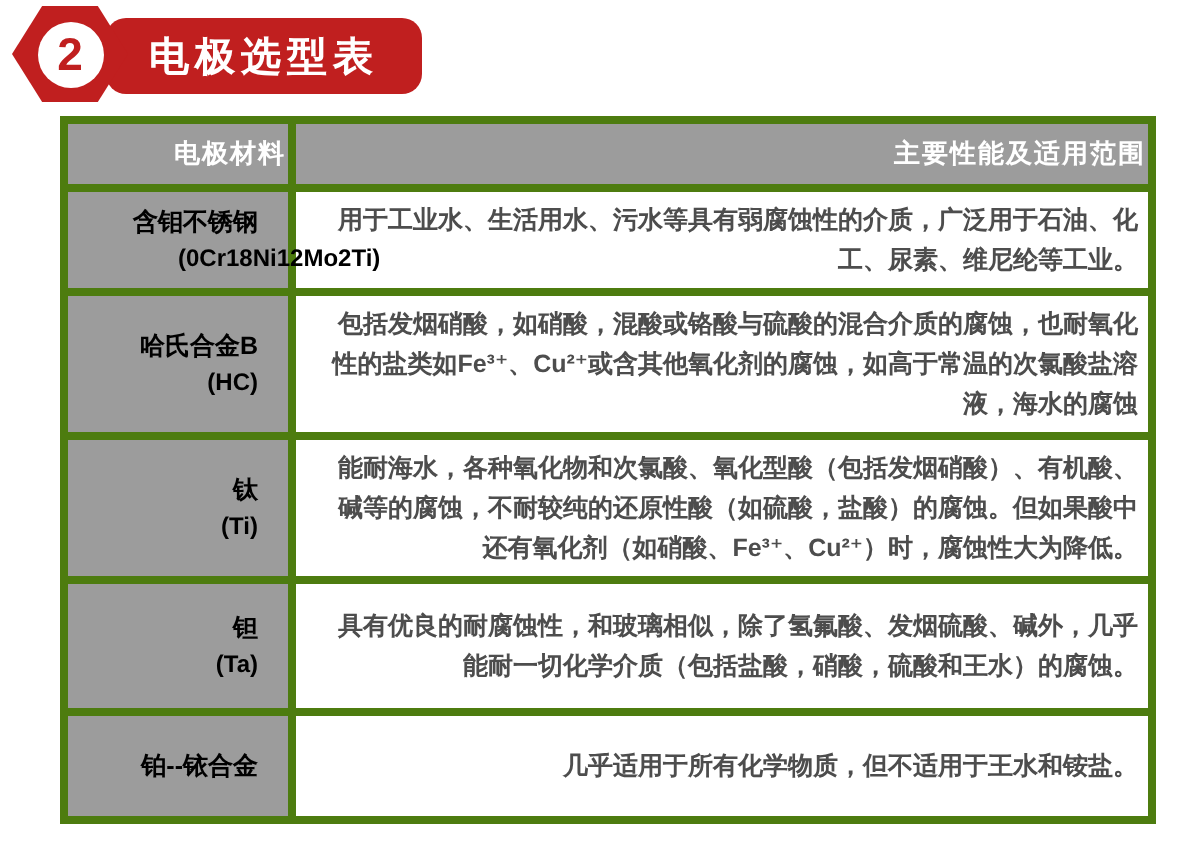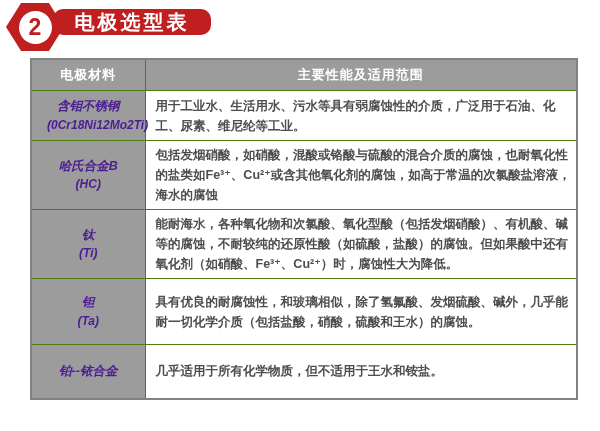--- a/index.html
+++ b/index.html
@@ -18,50 +18,51 @@
     z-index:2;
   }
   .hex-inner{
     width:33px;height:33px;border-radius:50%;
     background:#ffffff;
     display:flex;align-items:center;justify-content:center;
     font-size:23px;font-weight:bold;color:#c01f1f;
     line-height:1;
   }
   .title-banner{
-    position:absolute;left:53px;top:9px;width:158px;height:26px;
+    position:absolute;left:53px;top:9px;width:158px;height:38px;
     background:#c01f1f;border-radius:10px;
     display:flex;align-items:center;justify-content:center;
     z-index:1;
   }
   .title-banner .txt{
     color:#ffffff;font-size:20px;font-weight:bold;letter-spacing:3px;
   }
   
   table.sel{
     position:absolute;left:30px;top:58px;width:548px;
     border-collapse:collapse;table-layout:fixed;
     border:2px solid #828282;
   }
   table.sel th,table.sel td{
-    border:1px solid #4d7c0f;
+    border:4px solid #4d7c0f;
     vertical-align:middle;
+    text-align:right;
   }
   col.c1{width:114px;}
   thead th{
     background:#9c9c9c;color:#ffffff;
     font-size:13px;font-weight:bold;height:28px;
     letter-spacing:1px;
   }
   td.mat{
-    background:#9c9c9c;color:#4c1d95;
+    background:#9c9c9c;color:#000000;
     font-size:12.5px;font-weight:bold;text-align:center;
-    line-height:1.5;padding:2px 15px;font-style:italic;
+    line-height:1.5;padding:2px 15px;
   }
-  td.mat .mat-sub{font-size:12px;font-weight:bold;}
+  td.mat .mat-sub{font-size:12px;font-weight:bold;margin-left:40px;}
   td.desc{
     background:#ffffff;color:#4d4d4d;
     font-size:12.5px;font-weight:bold;
     line-height:1.6;padding:4px 5px 4px 10px;
     text-align:left;
   }
   tbody tr:nth-child(1){height:50px;}
   tbody tr:nth-child(2){height:44px;}
   tbody tr:nth-child(3){height:64px;}
   tbody tr:nth-child(4){height:66px;}

